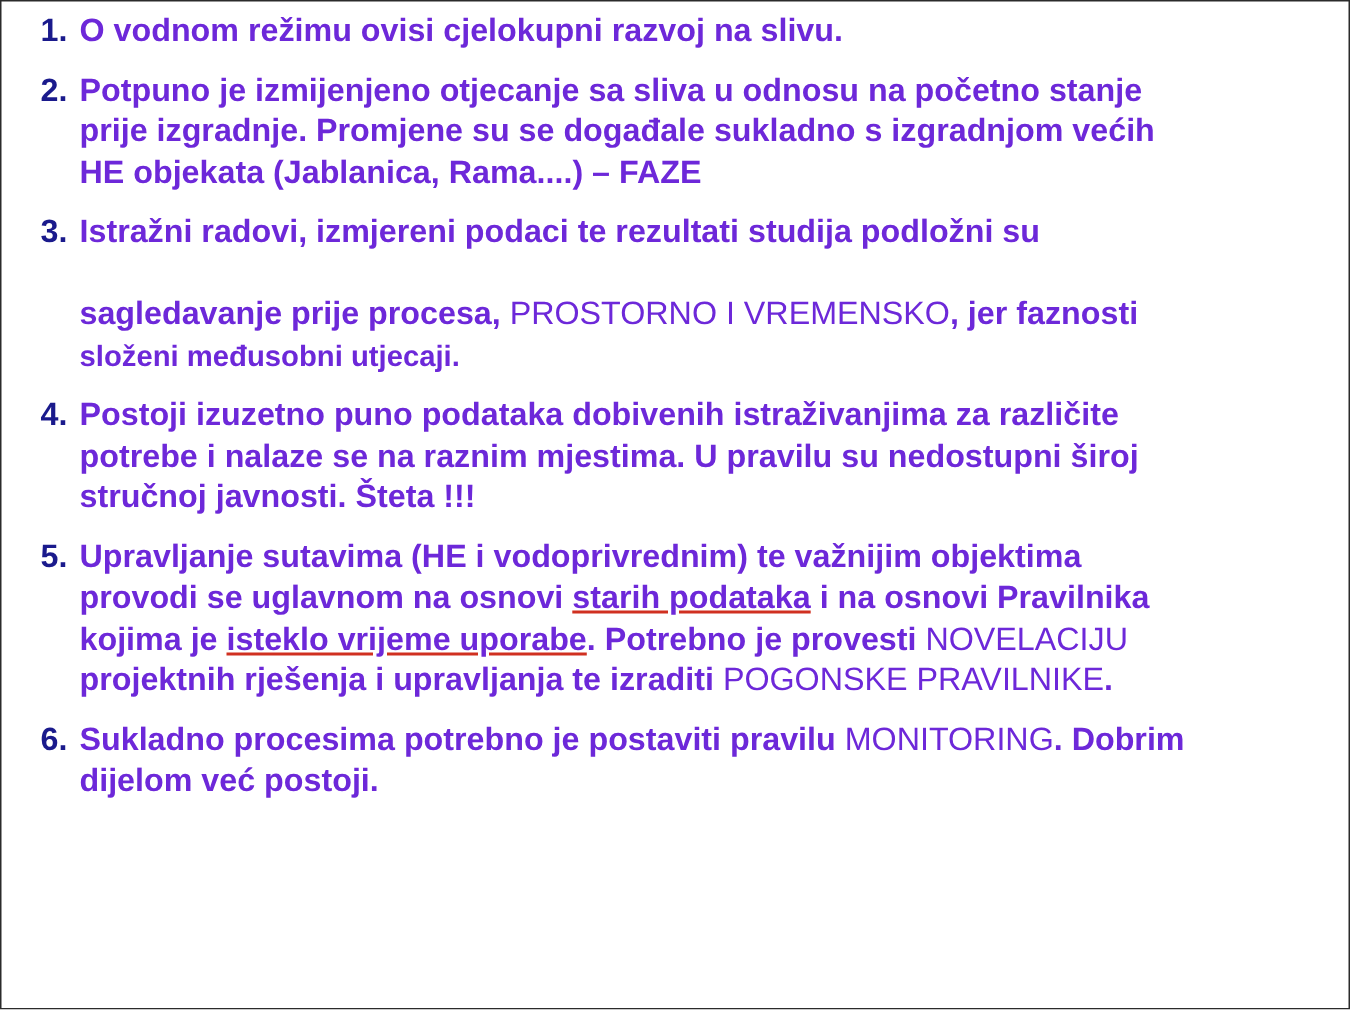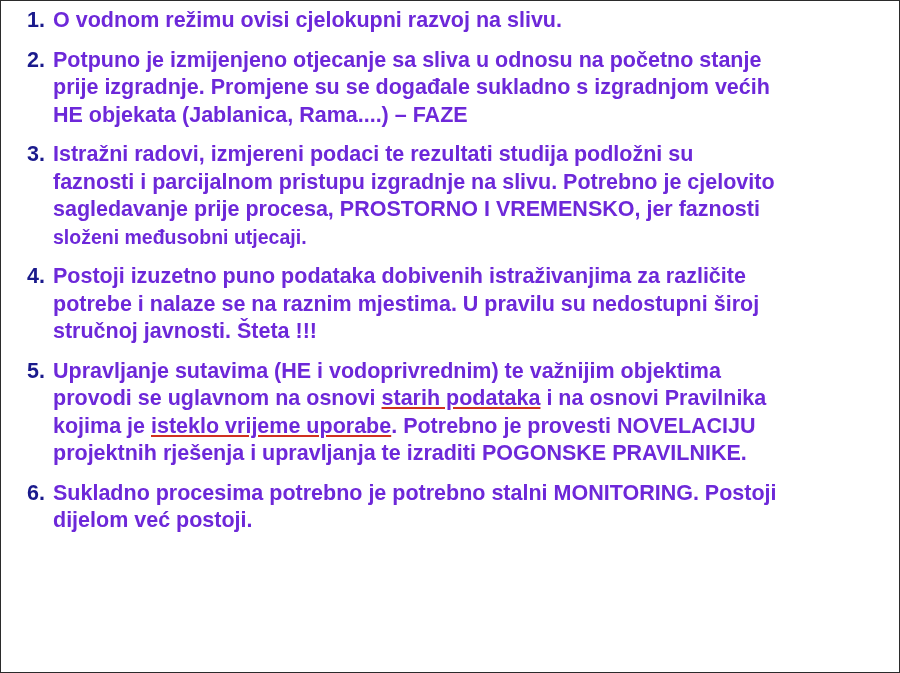--- a/index.html
+++ b/index.html
@@ -51,21 +51,21 @@
   }
   .txt {
     flex: 1 1 auto;
     font-size: 21.5px;
     font-weight: 700;
     line-height: 1.28;
     color: #6d28d9;
   }
   
   .thin {
-    font-weight: 700;
+    font-weight: 400;
   }
   .small-bold {
     font-size: 19.5px;
     font-weight: 700;
     margin-top: 19px;
   }
   .underline-red {
     text-decoration: underline;
     text-decoration-color: #d03020;
     text-underline-offset: 2px;
@@ -81,28 +81,28 @@
       <li>
         <div class="num">1.</div>
         <div class="txt"><span>O vodnom režimu ovisi cjelokupni razvoj na slivu.</span></div>
       </li>
       <li>
         <div class="num">2.</div>
         <div class="txt"><span>Potpuno je izmijenjeno otjecanje sa sliva u odnosu na početno stanje</span><br><span>prije izgradnje. Promjene su se događale sukladno s izgradnjom većih</span><br><span>HE objekata (Jablanica, Rama....) – FAZE</span></div>
       </li>
       <li>
         <div class="num">3.</div>
-        <div class="txt"><span>Istražni radovi, izmjereni podaci te rezultati studija podložni su</span><br><span>faznosti i parcijalnom pristupu izgradnje na slivu. Potrebno je cjelovito</span><br><span>sagledavanje prije procesa, </span><span class="thin">PROSTORNO I VREMENSKO</span><span>, jer faznosti</span><br><span class="small-bold">složeni međusobni utjecaji.</span></div>
+        <div class="txt"><span>Istražni radovi, izmjereni podaci te rezultati studija podložni su</span><br><br><span>sagledavanje prije procesa, </span><span class="thin">PROSTORNO I VREMENSKO</span><span>, jer faznosti</span><br><span class="small-bold">složeni međusobni utjecaji.</span></div>
       </li>
       <li>
         <div class="num">4.</div>
         <div class="txt"><span>Postoji izuzetno puno podataka dobivenih istraživanjima za različite</span><br><span>potrebe i nalaze se na raznim mjestima. U pravilu su nedostupni široj</span><br><span>stručnoj javnosti. Šteta !!!</span></div>
       </li>
       <li>
         <div class="num">5.</div>
         <div class="txt"><span>Upravljanje sutavima (HE i vodoprivrednim) te važnijim objektima</span><br><span>provodi se uglavnom na osnovi </span><span class="underline-red">starih podataka</span><span> i na osnovi Pravilnika</span><br><span>kojima je </span><span class="underline-red">isteklo vrijeme uporabe</span><span>. Potrebno je provesti </span><span class="thin">NOVELACIJU</span><br><span>projektnih rješenja i upravljanja te izraditi </span><span class="thin">POGONSKE PRAVILNIKE</span><span>.</span></div>
       </li>
       <li>
         <div class="num">6.</div>
-        <div class="txt"><span>Sukladno procesima potrebno je potrebno stalni </span><span class="thin">MONITORING</span><span>. Postoji</span><br><span>dijelom već postoji.</span></div>
+        <div class="txt"><span>Sukladno procesima potrebno je postaviti pravilu </span><span class="thin">MONITORING</span><span>. Dobrim</span><br><span>dijelom već postoji.</span></div>
       </li>
     </ol>
 </div>
 
 </body></html>

